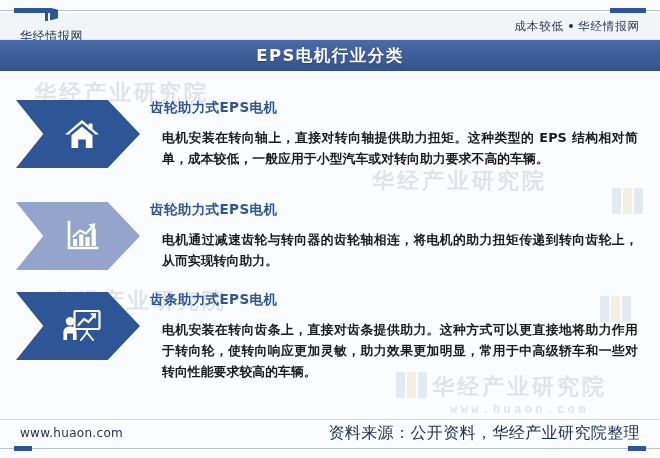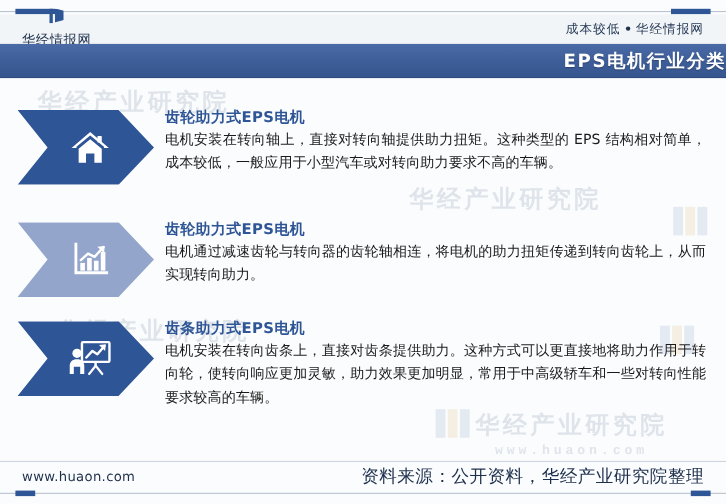--- a/index.html
+++ b/index.html
@@ -58,21 +58,21 @@
     display:flex;align-items:center;gap:5px;white-space:nowrap;
   }
   .tagline .dot{
     width:4px;height:4px;border-radius:50%;background:#1f3350;display:inline-block;
   }
 
   
   .title-banner{
     position:absolute;top:40px;left:0;right:0;height:31px;
     background:linear-gradient(180deg,#4a6ba5 0%,#3e5f9a 45%,#36558f 100%);
-    display:flex;align-items:center;justify-content:flex-end;
+    display:flex;align-items:center;justify-content:center;
     box-shadow:inset 0 -1px 0 rgba(0,0,0,.12);
   }
   .title-banner span{
     color:#ffffff;font-size:16.5px;font-weight:bold;letter-spacing:1.5px;
     font-family:"DejaVu Sans","Liberation Sans",sans-serif;
     text-shadow:0 1px 1px rgba(0,0,0,.28);
   }
 
   
   .wm{
@@ -123,24 +123,25 @@
 
   .txt{
     flex:1 1 auto;padding-left:10px;padding-right:10px;position:relative;z-index:2;
   }
   .heading{
     font-size:13.5px;font-weight:bold;color:#2e5596;letter-spacing:.4px;
     margin:0 0 2px 0;line-height:1.35;
     font-family:"DejaVu Sans","Liberation Sans",sans-serif;
   }
   .body{
-    font-size:12.8px;color:#1a1a1a;line-height:1.62;margin:0;
+    font-size:12.8px;color:#1a1a1a;line-height:1.62;margin:12px;
     letter-spacing:.1px;text-align:justify;
     font-family:"DejaVu Sans","Liberation Sans",sans-serif;
     max-width:492px;
+    font-weight:bold;
   }
 
   
   .foot-rule-top{
     position:absolute;left:0;right:0;bottom:38px;height:1px;background:#ccd4df;
   }
   .footer{
     position:absolute;left:0;right:0;bottom:12px;height:26px;
     display:flex;align-items:center;justify-content:space-between;
     padding:0 20px;box-sizing:border-box;

